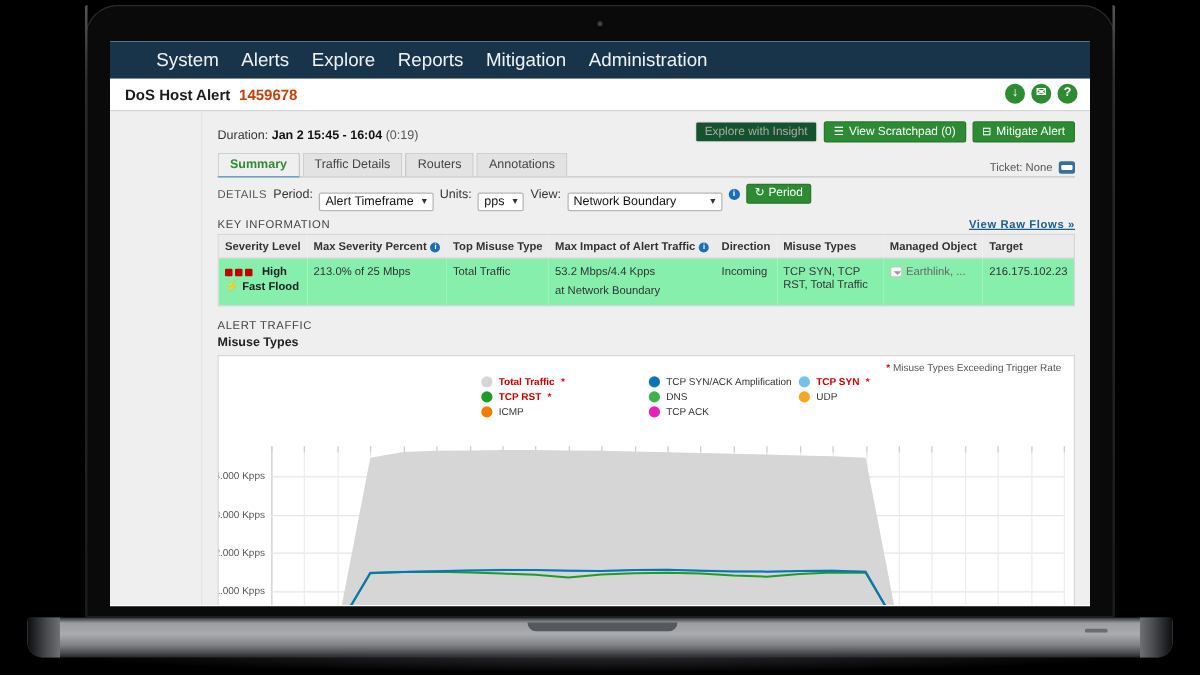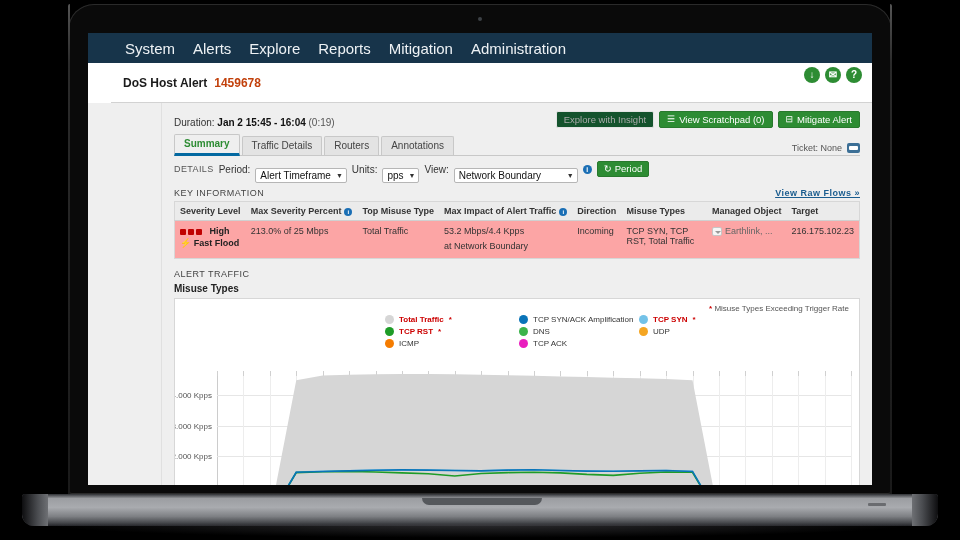--- a/index.html
+++ b/index.html
@@ -108,24 +108,24 @@
   }
   .brand-tm { font-size: 8px; vertical-align: super; color:#cfd7de; }
   .navlinks { display: flex; margin-left: 16px; }
   .navlinks a {
     color: #eef2f5; text-decoration: none; font-size: 15px;
     padding: 0 9px; white-space: nowrap;
   }
 
   
   .titlebar {
-    height: 40px; background: #fff;
+    height: 26px; background: #fff;
     border-bottom: 1px solid #d2d2d2;
     display: flex; align-items: center;
-    padding-left: 12px; position: relative; margin-left: 23px;
+    padding-left: 12px; position: relative;
   }
   .titlebar .t1 { font-size: 12px; font-weight: bold; color: #1b1b1b; }
   .titlebar .t2 { font-size: 12px; font-weight: bold; color: #c2410c; margin-left: 7px; }
   .title-icons { position: absolute; right: 10px; top: 4px; display: flex; gap: 5px; }
   .cicon {
     width: 16px; height: 16px; border-radius: 50%;
     background: #2d8c33; color: #fff;
     display: flex; align-items: center; justify-content: center;
     font-size: 10px; line-height: 1; font-weight: bold;
   }
@@ -172,21 +172,21 @@
   }
   .tab {
     font-size: 10px; padding: 3px 9px 3px 9px;
     border: 1px solid #c8c8c8; border-bottom: none;
     background: #e3e3e3; color: #444;
     margin-right: 2px; border-radius: 2px 2px 0 0;
     line-height: 12px;
   }
   .tab.active {
     background: #efefef; color: #2d8c33; font-weight: bold;
-    border-bottom: 3px solid #0369a1; margin-bottom: -1px;
+    border-bottom: 1px solid #0369a1; margin-bottom: -1px;
   }
   .ticket {
     position: absolute; right: 0; bottom: 2px;
     font-size: 9px; color: #555;
     display: flex; align-items: center; gap: 5px;
   }
   .ticket-icon {
     width: 13px; height: 10px; background: #3c6f96; border-radius: 2px;
     position: relative;
   }
@@ -235,21 +235,21 @@
     width: 100%; border-collapse: collapse; background: #fff;
     border: 1px solid #d7d7d7;
   }
   .ki-table th {
     background: #ebebeb; border-bottom: 1px solid #d0d0d0;
     font-size: 9px; color: #333; text-align: left;
     padding: 4px 5px; font-weight: bold; white-space: nowrap;
   }
   .ki-table td {
     font-size: 9px; color: #333; padding: 5px 5px 7px 5px;
-    vertical-align: top; background: #fca5a5;
+    vertical-align: top; background: #86efac;
   }
   .sev-dots { display: inline-flex; gap: 2px; vertical-align: middle; }
   .sev-dots i {
     width: 6px; height: 6px; background: #c00000; border-radius: 1px; display: block;
   }
   .sev-high { font-weight: bold; color: #222; margin-left: 5px; font-size: 9px; }
   .sev-fast { font-weight: bold; color: #222; font-size: 9px; display: block; margin-top: 2px; }
   .mo-caret {
     display: inline-block; width: 10px; height: 9px;
     border: 1px solid #c6c6c6; border-radius: 2px; background: #f6f6f6;

